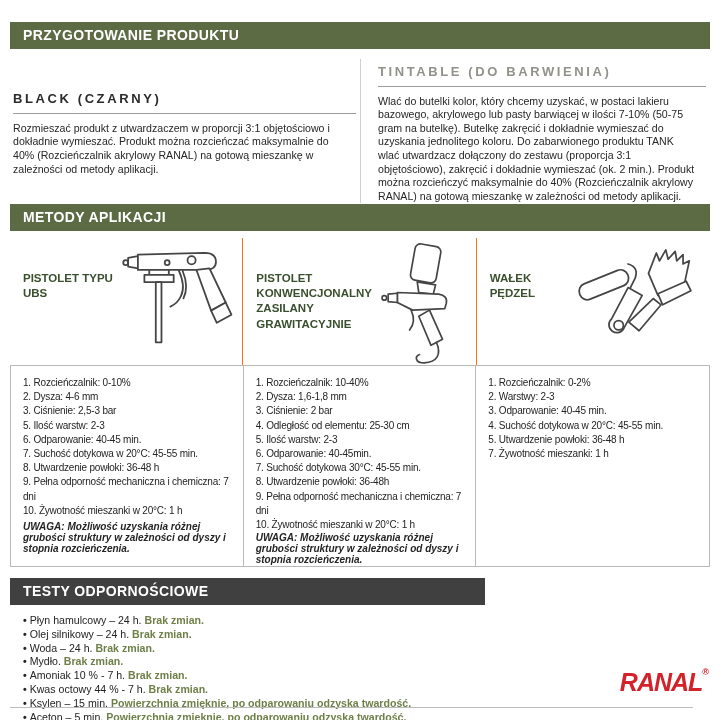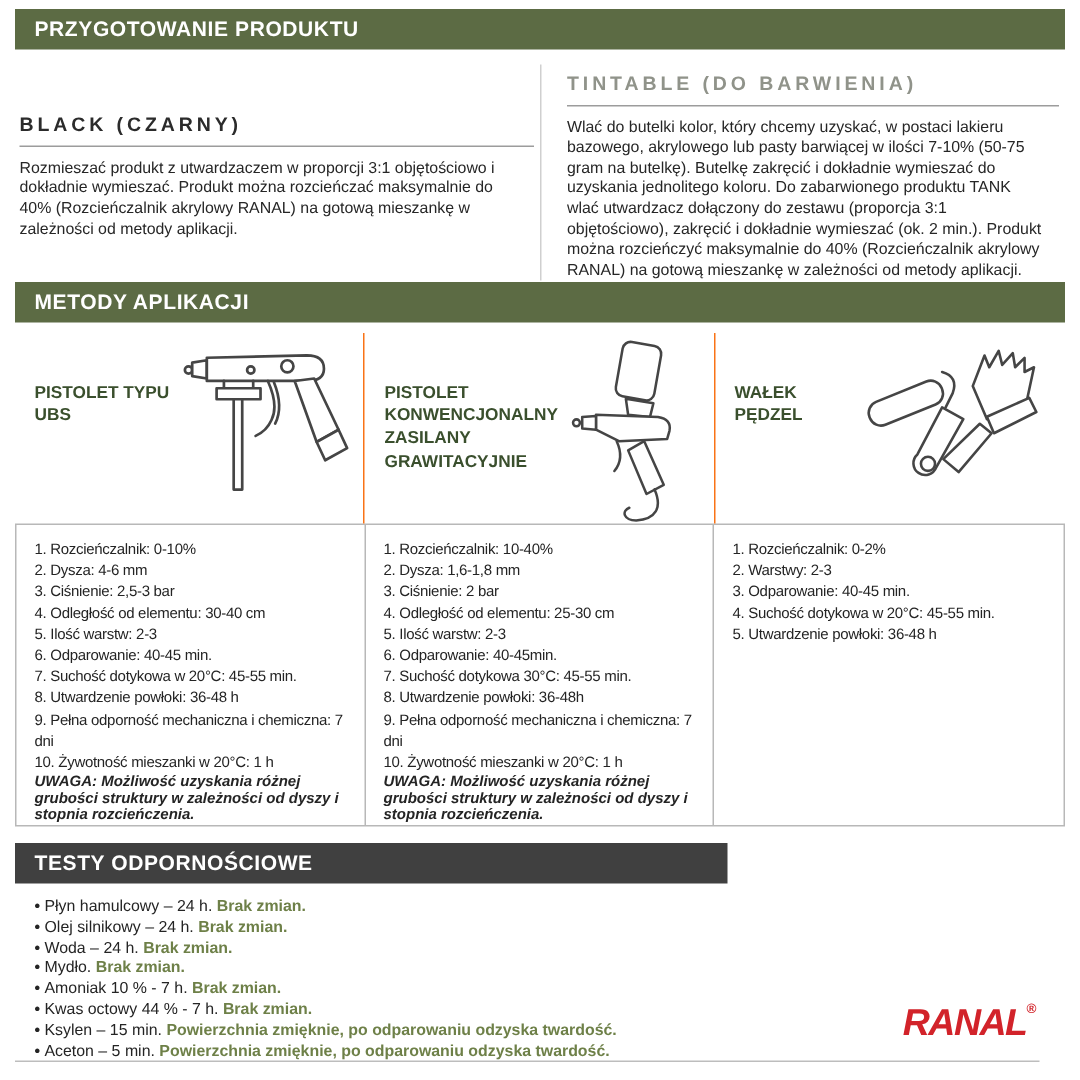--- a/index.html
+++ b/index.html
@@ -1,18 +1,18 @@
 <!DOCTYPE html>
 <html><head>
 <meta charset="utf-8">
 <style>
   * { margin:0; padding:0; box-sizing:border-box; }
   html,body { width:720px; height:720px; background:#ffffff; overflow:hidden;
     font-family:"Liberation Sans", sans-serif; color:#2a2a2a; }
-  .page { position:relative; width:720px; height:720px; padding:6px 10px 0 10px; }
+  .page { position:relative; width:720px; height:720px; padding:22px 10px 0 10px; }
 
   
   .bar { background:#5c6b44; color:#ffffff; font-weight:bold; font-size:14px;
     letter-spacing:.4px; padding:6px 13px 7px; line-height:1; }
   .bar.tests { background:#404040; width:475px; }
 
   
   .prep-grid { display:flex; height:146px; margin-top:9px;align-items:center; }
   .prep-col { width:50%; padding:2px 4px 0 3px; }
   .prep-col.right { border-left:1px solid #cfcfcf; padding-left:17px; }
@@ -41,21 +41,21 @@
 
   
   .bar.tests { margin-top:11px; }
   ul.tests { list-style:none; margin:9px 0 0 13px; }
   ul.tests li { font-size:10.6px; line-height:13.8px; color:#242424; }
   ul.tests li::before { content:"• "; font-weight:bold; }
   ul.tests .result { font-weight:bold; color:#6e8048; }
 
   
   .bottom-rule { position:absolute; left:10px; right:27px; bottom:12px; border-top:1px solid #bdbdbd; }
-  .logo { position:absolute; right:30px; bottom:25px; font-weight:bold; font-style:italic;
+  .logo { position:absolute; right:12px; bottom:25px; font-weight:bold; font-style:italic;
     font-size:25px; letter-spacing:-1px; color:#d2232a; line-height:1; }
   .logo sup { font-size:9px; font-style:normal; vertical-align:top; position:relative; top:-2px; }
 </style>
 </head>
 <body>
 
 <div class="page">
 
   <div class="bar">PRZYGOTOWANIE PRODUKTU</div>
 
@@ -124,21 +124,20 @@
       </div>
     </div>
   </div>
 
   <div class="methods-box">
     <div class="list-cell">
       <ul class="spec">
           <li>1. Rozcieńczalnik: 0-10%</li>
           <li>2. Dysza: 4-6 mm</li>
           <li>3. Ciśnienie: 2,5-3 bar</li>
-          <li>4. Odległość od elementu: 30-40 cm</li>
           <li>5. Ilość warstw: 2-3</li>
           <li>6. Odparowanie: 40-45 min.</li>
           <li>7. Suchość dotykowa w 20°C: 45-55 min.</li>
           <li>8. Utwardzenie powłoki: 36-48 h</li>
           <li>9. Pełna odporność mechaniczna i chemiczna: 7 dni</li>
           <li>10. Żywotność mieszanki w 20°C: 1 h</li>
         </ul>
       <div class="note">UWAGA: Możliwość uzyskania różnej grubości struktury w zależności od dyszy i stopnia rozcieńczenia.</div>
     </div>
     <div class="list-cell">
@@ -156,20 +155,21 @@
         </ul>
       <div class="note">UWAGA: Możliwość uzyskania różnej grubości struktury w zależności od dyszy i stopnia rozcieńczenia.</div>
     </div>
     <div class="list-cell">
       <ul class="spec">
           <li>1. Rozcieńczalnik: 0-2%</li>
           <li>2. Warstwy: 2-3</li>
           <li>3. Odparowanie: 40-45 min.</li>
           <li>4. Suchość dotykowa w 20°C: 45-55 min.</li>
           <li>5. Utwardzenie powłoki: 36-48 h</li>
+          <li>7. Żywotność mieszanki: 1 h</li>
         </ul>
     </div>
   </div>
 
   <div class="bar tests">TESTY ODPORNOŚCIOWE</div>
   <ul class="tests">
       <li><span>Płyn hamulcowy – 24 h. </span><span class="result">Brak zmian.</span></li>
       <li><span>Olej silnikowy – 24 h. </span><span class="result">Brak zmian.</span></li>
       <li><span>Woda – 24 h. </span><span class="result">Brak zmian.</span></li>
       <li><span>Mydło. </span><span class="result">Brak zmian.</span></li>

